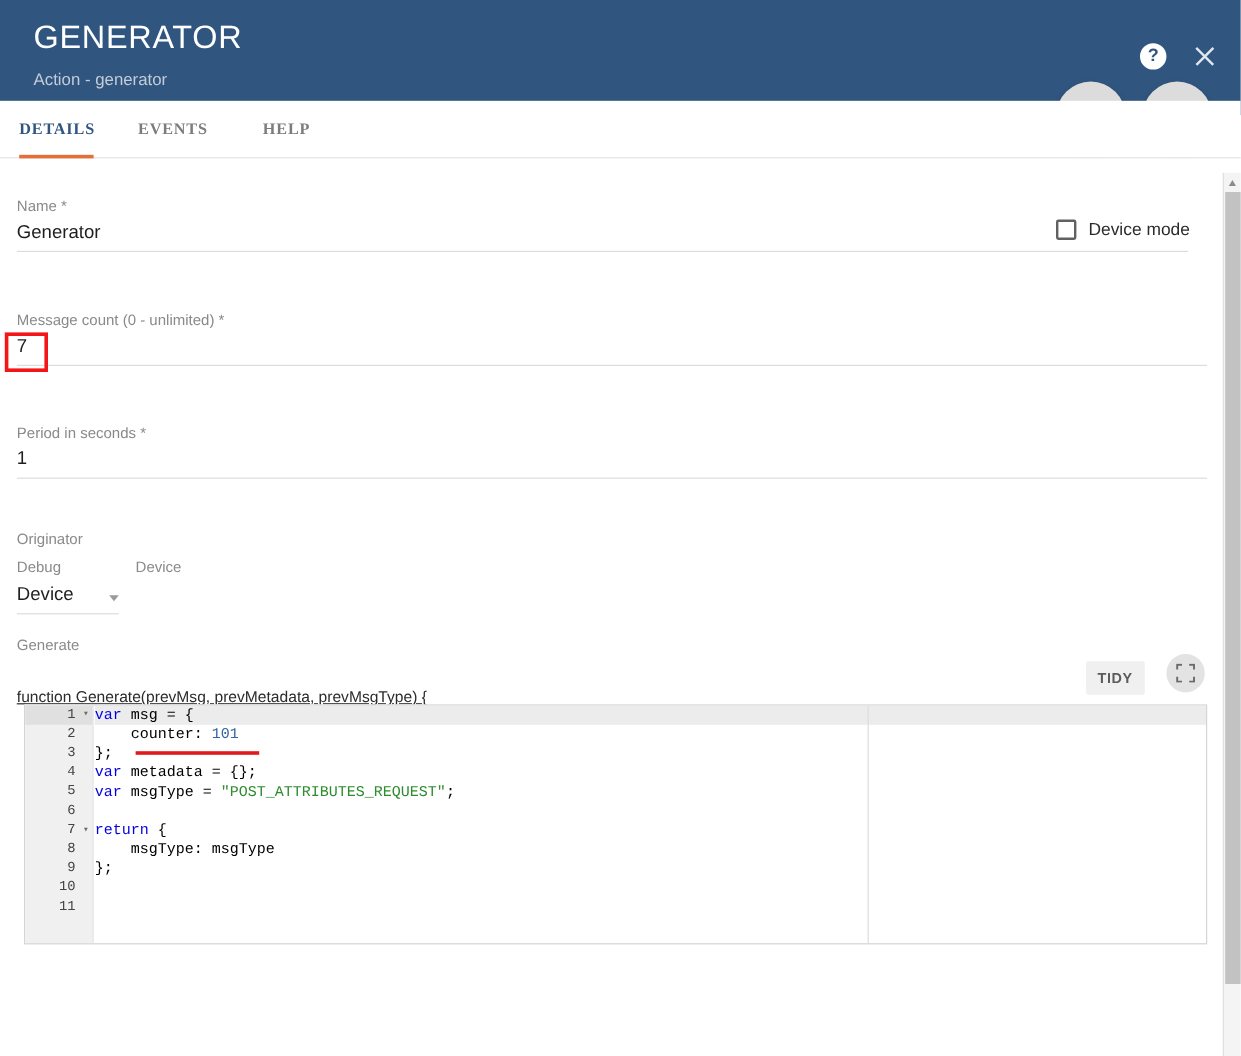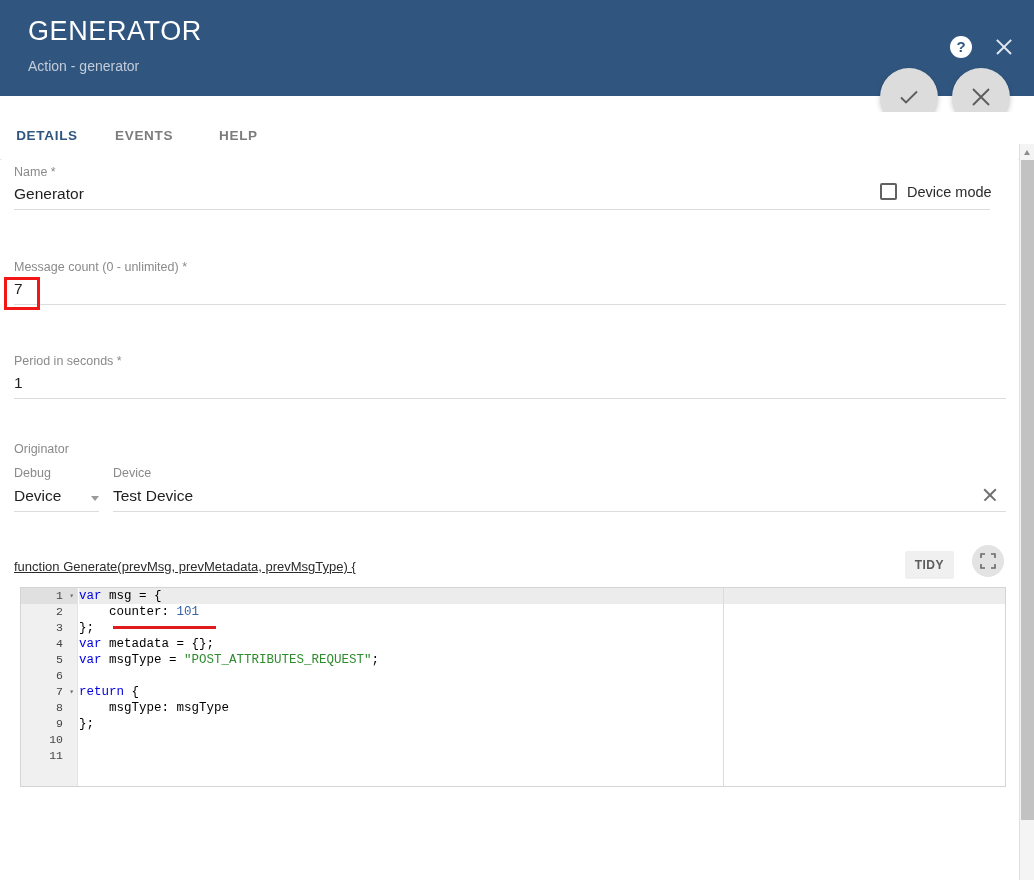--- a/index.html
+++ b/index.html
@@ -50,22 +50,22 @@
     position:absolute; width:58px; height:58px; border-radius:50%;
     background:#dcdcdc; cursor:pointer;
     box-shadow:0 2px 5px rgba(0,0,0,.22);
   }
   .fab-apply  { left:880px; top:68px; }
   .fab-cancel { left:952px; top:68px; }
   .fab svg { position:absolute; left:17px; top:17px; }
 
   
   .tabs {
-    position:absolute; left:0; top:112px; width:1034px; height:48px;
-    background:#ffffff; border-bottom:1px solid #e4e4e4;
+    position:absolute; left:0; top:84px; width:1034px; height:48px;
+    background:#ffffff; border-bottom:1px solid #e4e4e4;font-family:Liberation Serif, serif;
   }
   .tab {
     position:absolute; top:0; height:48px; line-height:48px;
     font-size:13.5px; font-weight:600; letter-spacing:.7px;
     color:#7c7c7c; cursor:pointer;
   }
   .tab.active { color:#305680; }
   .tab .tab-underline {
     position:absolute; left:0; bottom:0; width:100%; height:3px; background:#e2703a;
   }
@@ -289,29 +289,26 @@
       <div class="orig-row">
         <div class="orig-type">
           <div class="field-label">Debug</div>
           <div class="orig-type-val">
             <span>Device</span>
             <span class="caret"></span>
           </div>
         </div>
         <div class="orig-device">
           <div class="field-label">Device</div>
-          <div class="orig-device-val">
-            <span>Test Device</span>
-            <span class="device-clear"></span>
-          </div>
         </div>
       </div>
     </div>
 
     <div id="generate-section">
+      <div class="gen-caption">Generate</div>
       <div class="fn-signature">function Generate(prevMsg, prevMetadata, prevMsgType) {</div>
       <div class="tidy-btn">TIDY</div>
       <div class="fs-btn">
         <span>
           <svg width="16" height="16" viewBox="0 0 16 16">
             <path d="M1 5V1h4M11 1h4v4M15 11v4h-4M5 15H1v-4" fill="none" stroke="#6a6a6a" stroke-width="1.6"></path>
           </svg>
         </span>
       </div>
     </div>

